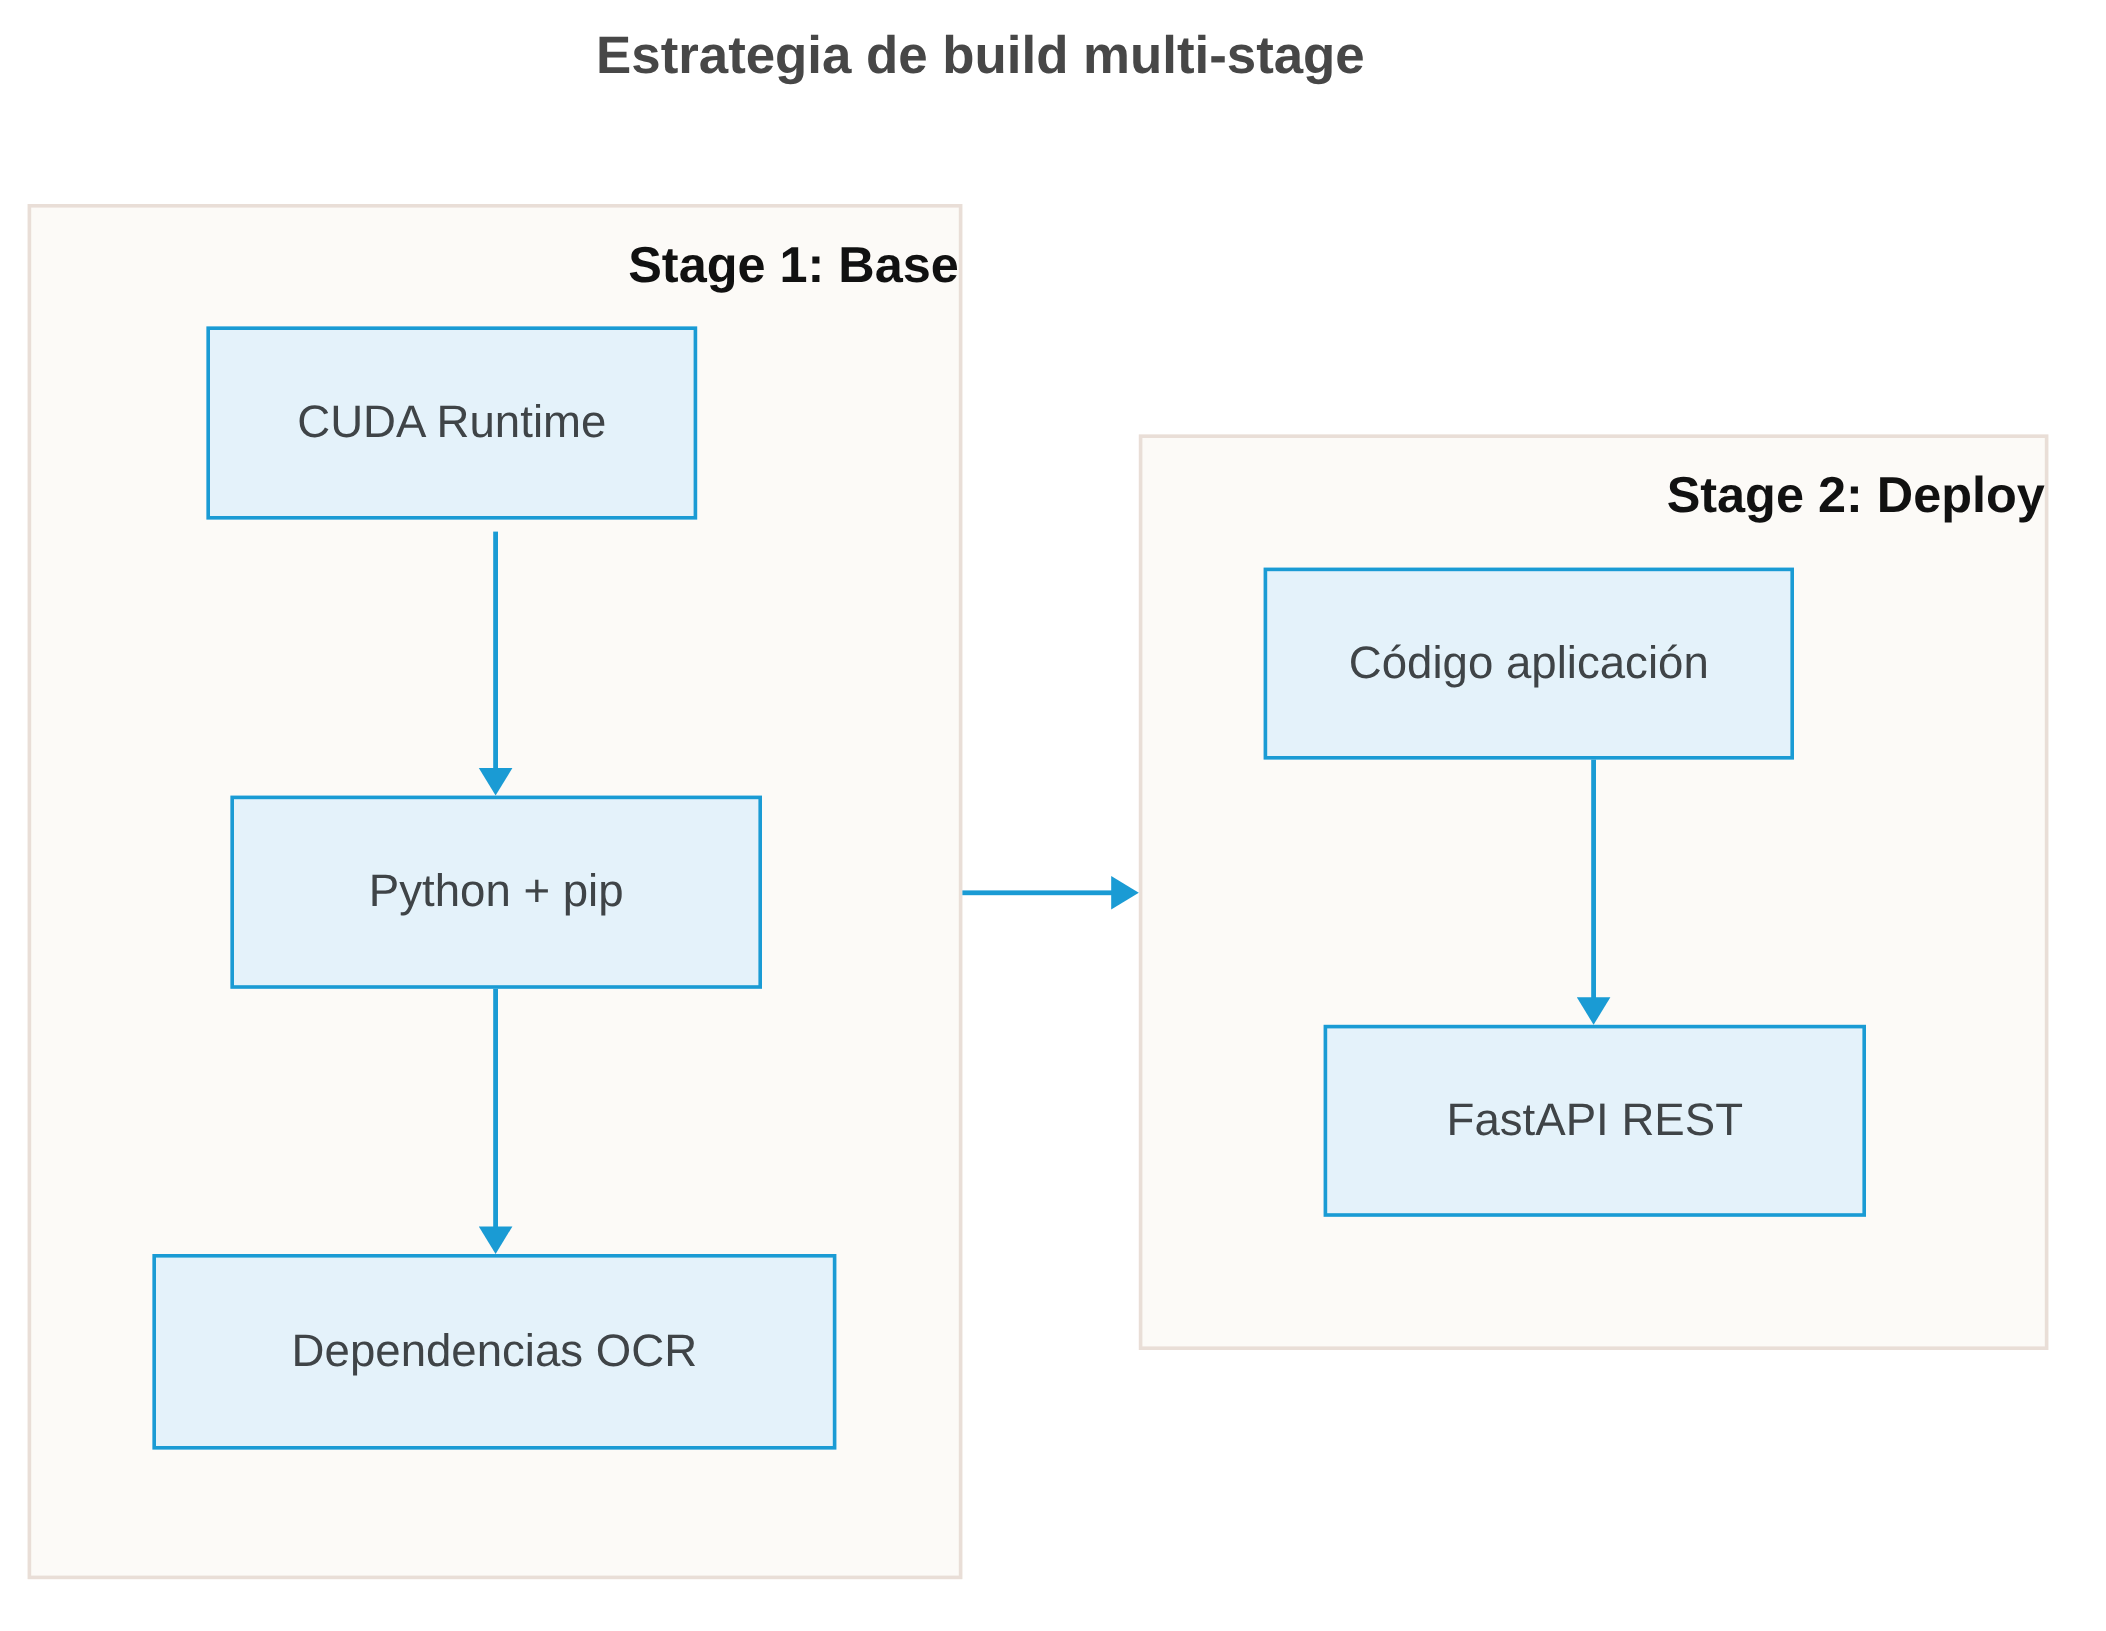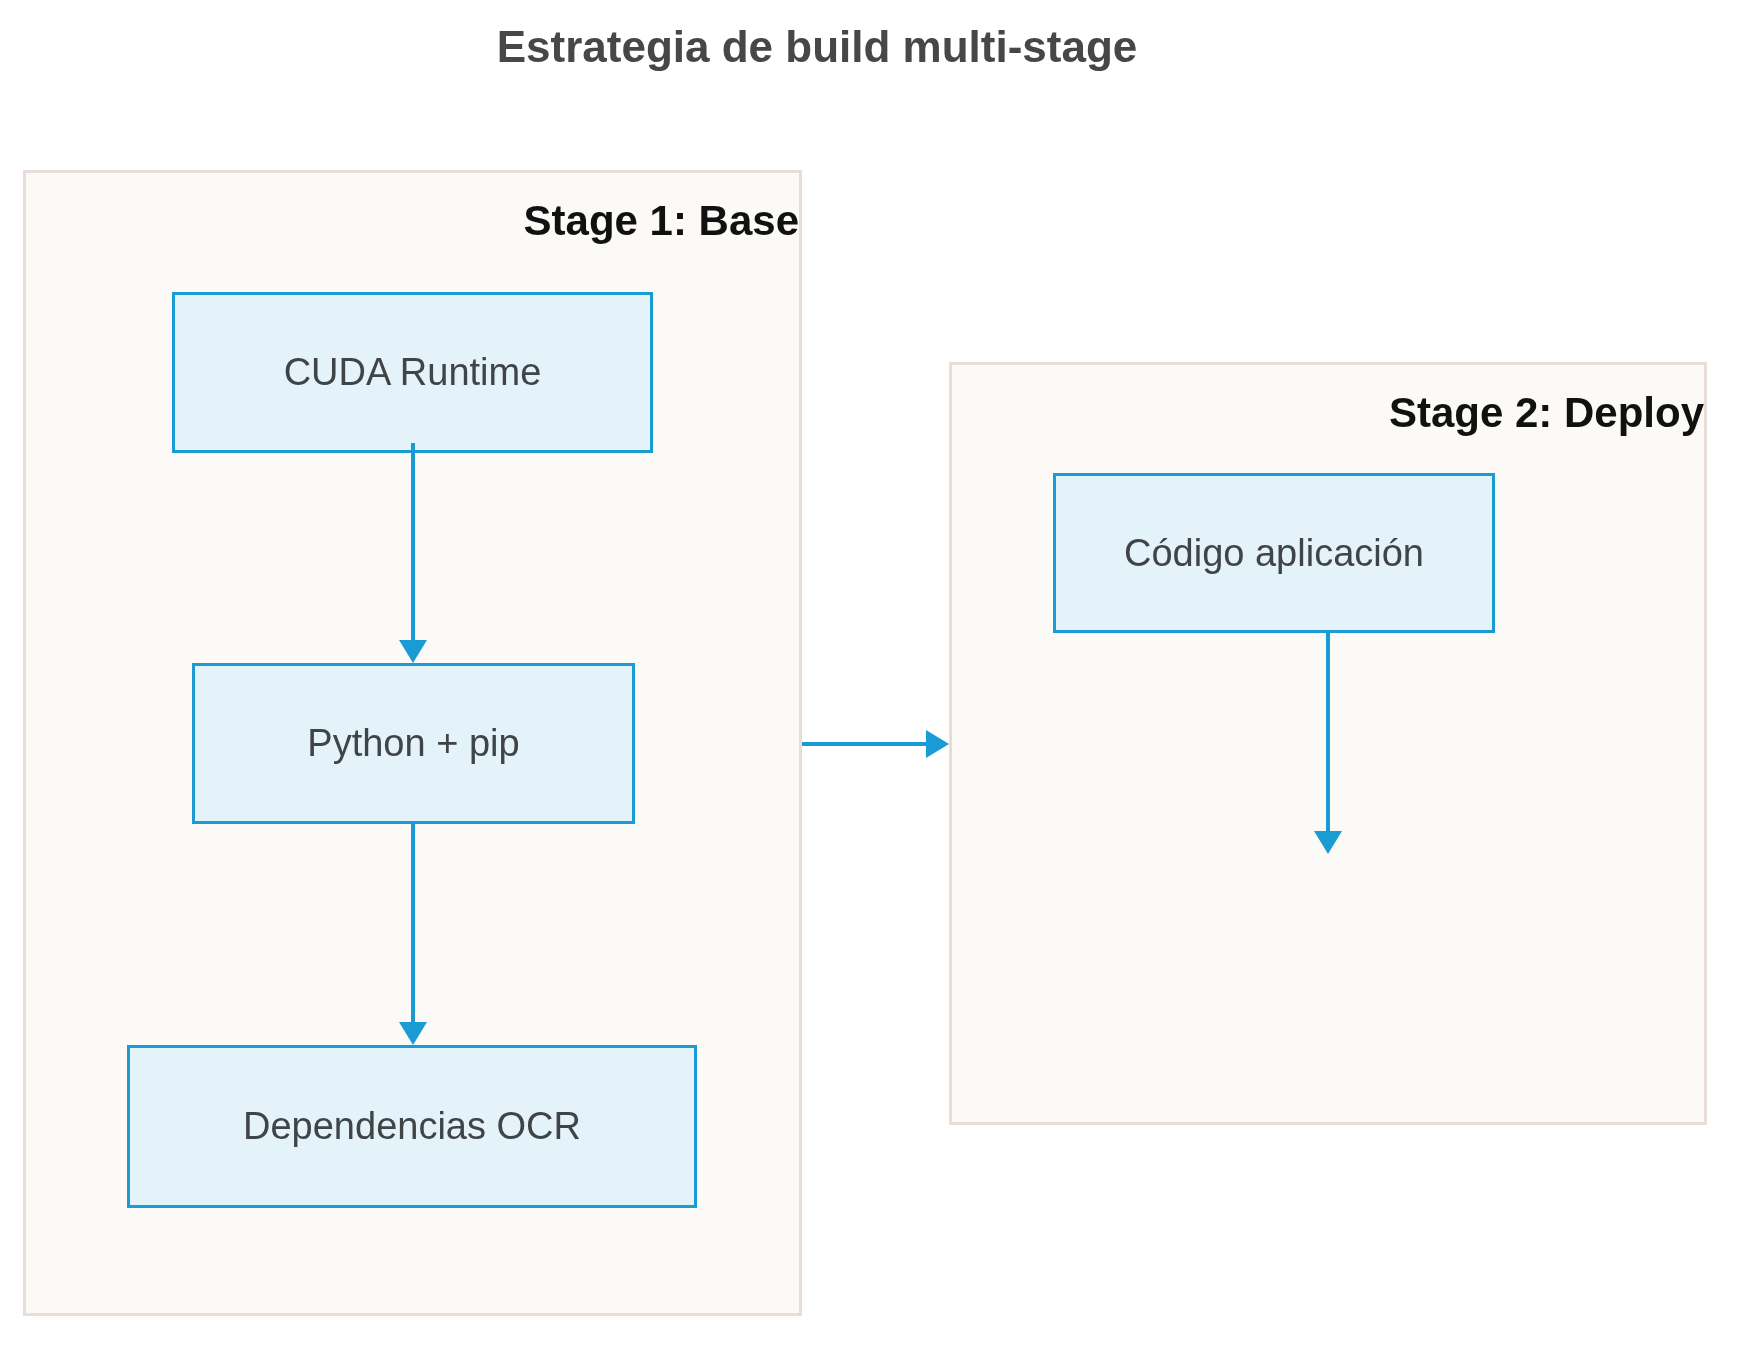--- a/index.html
+++ b/index.html
@@ -96,36 +96,39 @@
   <div class="diagram-title">Estrategia de build multi-stage</div>
 
   <div class="cluster" style="left:23px; top:170px; width:779px; height:1146px;">
     <div class="cluster-label">Stage 1: Base</div>
   </div>
 
   <div class="cluster" style="left:949px; top:362px; width:758px; height:763px;">
     <div class="cluster-label">Stage 2: Deploy</div>
   </div>
 
-  <div class="node" style="left:172px; top:292px; width:481px; height:161px;">
+  <div class="node" style="left:172px; top:272px; width:409px; height:161px;">
     <span>CUDA Runtime</span>
   </div>
 
   <div class="node" style="left:192px; top:663px; width:443px; height:161px;">
     <span>Python + pip</span>
   </div>
 
   <div class="node" style="left:127px; top:1045px; width:570px; height:163px;">
     <span>Dependencias OCR</span>
   </div>
 
   <div class="node" style="left:1053px; top:473px; width:442px; height:160px;">
     <span>Código aplicación</span>
   </div>
 
+  <div class="node" style="left:1103px; top:854px; width:452px; height:160px;">
+    <span>FastAPI REST</span>
+  </div>
 
   <div>
     <div class="edge-line-v" style="left:411px; top:443px; height:198px;"></div>
     <div class="arrow-down" style="left:399px; top:640px;"></div>
   </div>
 
   <div>
     <div class="edge-line-v" style="left:411px; top:824px; height:199px;"></div>
     <div class="arrow-down" style="left:399px; top:1022px;"></div>
   </div>

